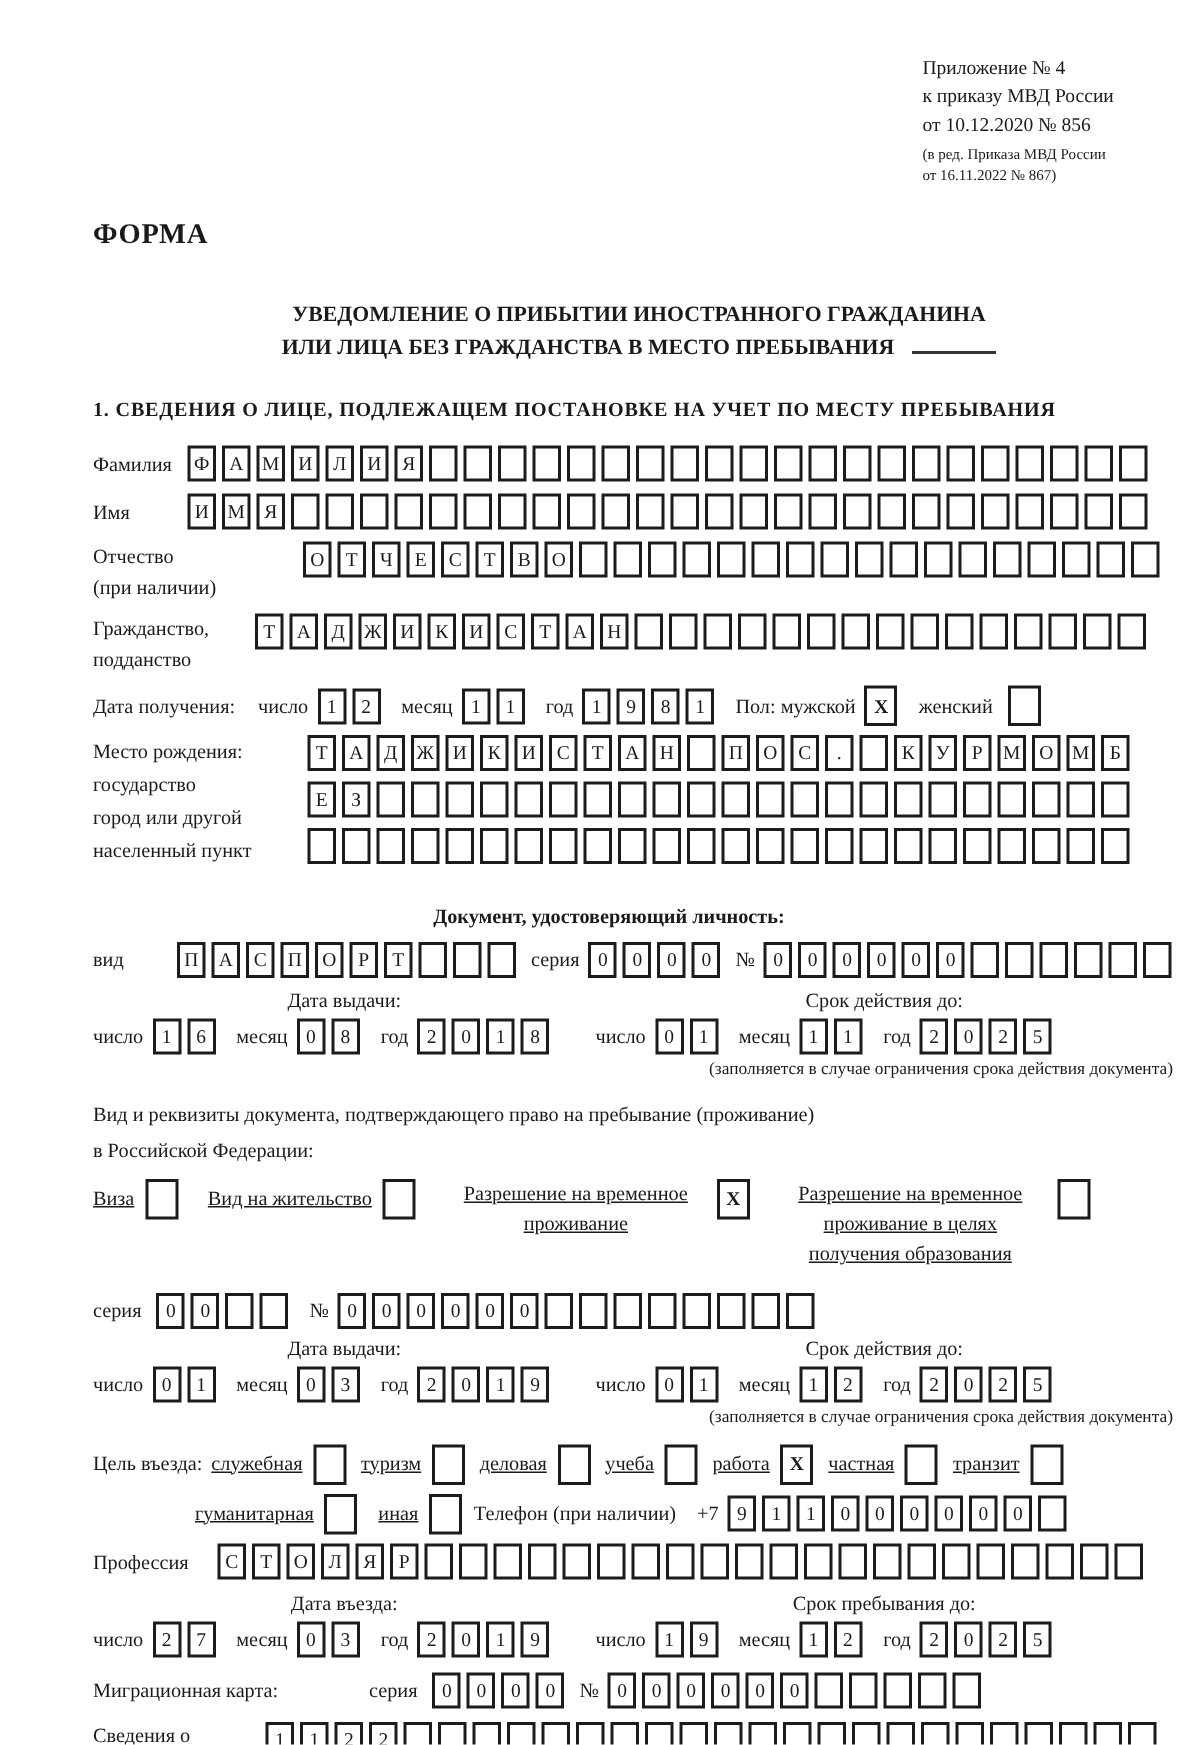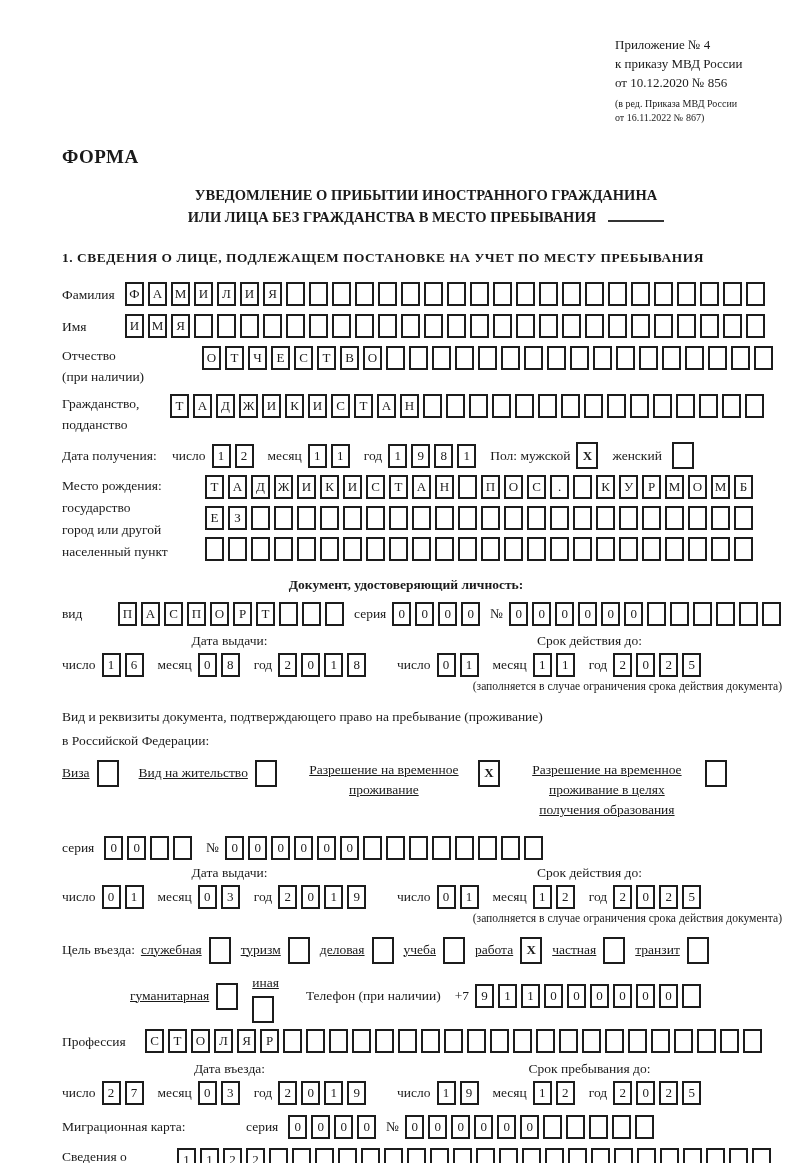--- a/index.html
+++ b/index.html
@@ -10,40 +10,40 @@
     color:#1a1a1a;
   }
   .page { padding:36px 10px 0 62px; width:800px; }
 
   
   .ref-block { margin-left:553px; font-size:13px; line-height:1.45; }
   .ref-block .sub { font-size:10px; margin-top:4px; line-height:1.45; }
   .forma { text-align:left; font-weight:bold; font-size:19px; margin:20px 24px 0 0; letter-spacing:.5px; }
 
   
-  .title { text-align:center; font-weight:bold; font-size:14.5px; line-height:1.55; margin-top:16px; }
+  .title { text-align:center; font-weight:bold; font-size:14.5px; line-height:1.55; margin-top:31px; }
   .blank-line { display:inline-block; width:56px; border-bottom:2px solid #333; margin-left:12px; vertical-align:baseline; }
   .section-heading { font-weight:bold; font-size:13.4px; letter-spacing:.55px; margin-top:22px; margin-bottom:16px; }
 
   
   .row { display:flex; align-items:flex-start; margin-bottom:6px; }
   .lbl { font-size:13.5px; line-height:1.55; flex-shrink:0; }
   .lbl-inline { font-size:13.5px; line-height:26px; flex-shrink:0; white-space:nowrap; }
   .cells { white-space:nowrap; flex-shrink:0; }
   .cell {
     display:inline-flex; align-items:center; justify-content:center;
     width:19px; height:24px; border:2px solid #1c1c1c; margin-right:4px;
     font-size:13px; vertical-align:middle; background:#fff;
   }
   .cb-wrap .cell { width:22px; height:27px; margin-right:0; font-weight:bold; }
   .w63  { width:63px; }  .w140 { width:140px; } .w108 { width:108px; }
   .w143 { width:143px; } .w83  { width:83px; }  .w115 { width:115px; }
   .mr6 { margin-right:6px; } .mr10 { margin-right:10px; } .mr14 { margin-right:14px; }
 
-  .center-bold { text-align:center; font-weight:bold; font-size:13.5px; margin:9px 40px 8px 0; }
+  .center-bold { text-align:center; font-weight:bold; font-size:13.5px; margin:20px 40px 8px 0; }
 
   
   .date-pair { display:flex; margin-bottom:4px; }
   .dp-left  { width:335px; flex-shrink:0; }
   .dp-right { width:385px; flex-shrink:0; }
   .dp-head  { text-align:center; font-size:13.5px; margin-bottom:3px; }
   .dp-line  { display:flex; align-items:center; }
   .dp-note  { font-size:11.6px; text-align:right; margin:2px 0 8px 0; }
 
   
@@ -258,21 +258,21 @@
         <span class="txt">транзит</span>
         <span class="cells cb-wrap"><span class="cell"></span></span>
       </span>
   </div>
 
   <div class="row" style="align-items:center;margin-left:68px;">
     <span class="opt mr14">
         <span class="txt">гуманитарная</span>
         <span class="cells cb-wrap"><span class="cell"></span></span>
       </span>
-    <span class="opt" style="margin-right:20px;flex-direction:column;">
+    <span class="opt" style="margin-right:8px;">
         <span class="txt">иная</span>
         <span class="cells cb-wrap"><span class="cell"></span></span>
       </span>
     <span class="lbl-inline" style="margin-right:14px;">Телефон (при наличии)</span>
     <span class="lbl-inline mr6">+7</span>
     <span class="cells"><span class="cell">9</span><span class="cell">1</span><span class="cell">1</span><span class="cell">0</span><span class="cell">0</span><span class="cell">0</span><span class="cell">0</span><span class="cell">0</span><span class="cell">0</span><span class="cell"></span></span>
   </div>
 
   <div class="row">
     <span class="lbl-inline w83">Профессия</span>

